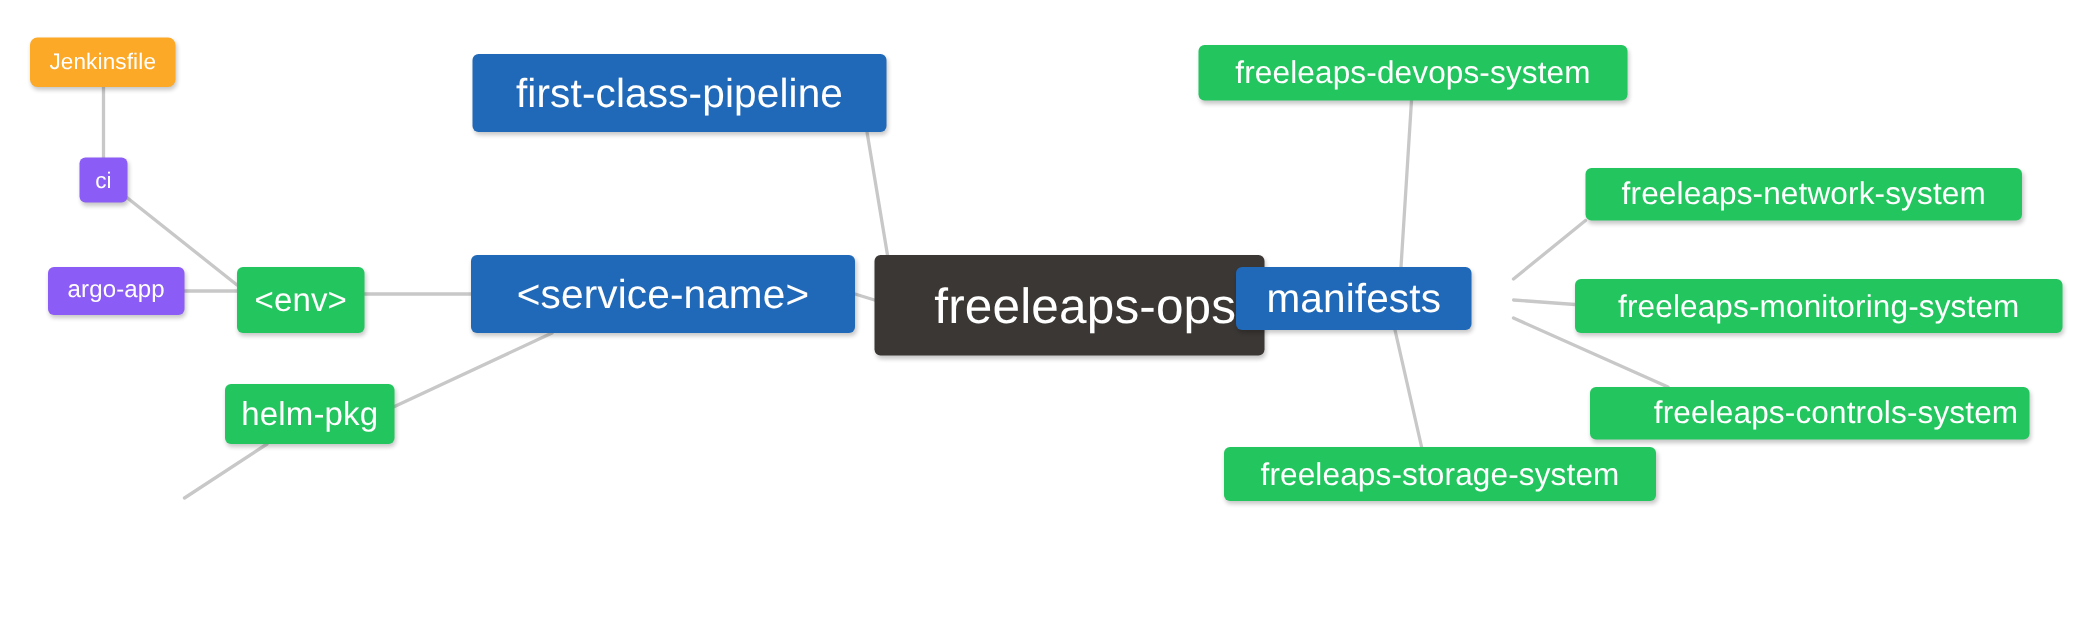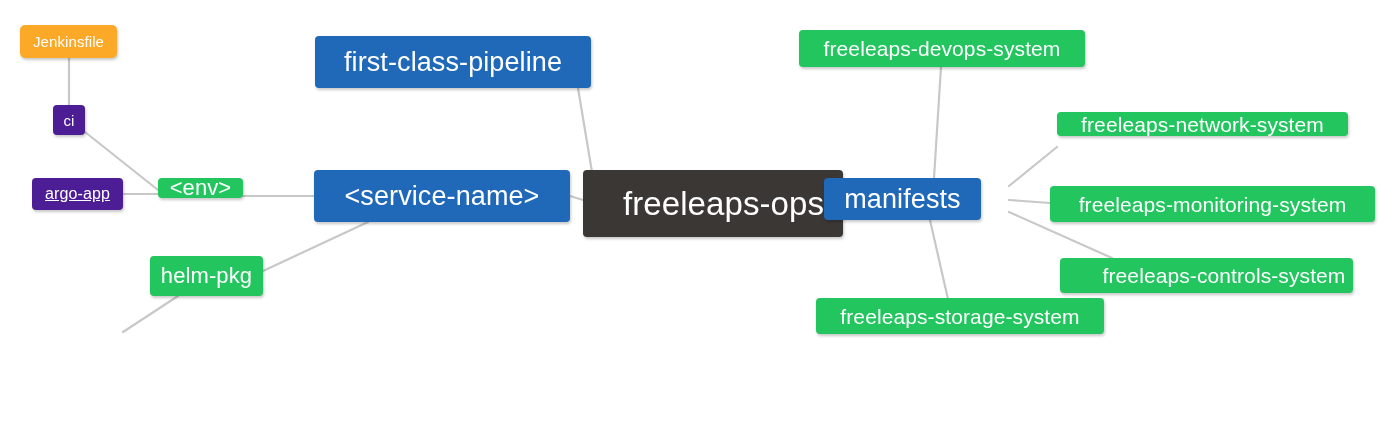--- a/index.html
+++ b/index.html
@@ -51,21 +51,21 @@
   .n-blue {
     background: #2068b8;
   }
   .n-green {
     background: #22c55e;
   }
   .n-orange {
     background: #fba927;
   }
   .n-red {
-    background: #4c1d95;
+    background: #8b5cf6;
   }
 </style>
 </head>
 <body>
 
 <div id="mindmap">
 
   <svg id="edges" width="1390" height="421" viewBox="0 0 1390 421">
     <g fill="none" stroke="#c8c8c8" stroke-width="2.2" stroke-linecap="round">
 
@@ -104,50 +104,50 @@
   </div>
 
   <div class="node n-blue" style="left:315px; top:36px; width:276px; height:52px; font-size:27px;">
     <span>first-class-pipeline</span>
   </div>
 
   <div class="node n-blue" style="left:314px; top:170px; width:256px; height:52px; font-size:27px;">
     <span>&lt;service-name&gt;</span>
   </div>
 
-  <div class="node n-green" style="left:158px; top:178px; width:85px; height:20px; font-size:22px;">
+  <div class="node n-green" style="left:158px; top:178px; width:85px; height:44px; font-size:22px;">
     <span>&lt;env&gt;</span>
   </div>
 
   <div class="node n-red" style="left:53px; top:105px; width:32px; height:30px; font-size:15px;">
     <span>ci</span>
   </div>
 
   <div class="node n-orange" style="left:20px; top:25px; width:97px; height:33px; font-size:15px; border-radius:5px;">
     <span>Jenkinsfile</span>
   </div>
 
-  <div class="node n-red" style="left:32px; top:178px; width:91px; height:32px; font-size:16px;text-decoration:underline;">
+  <div class="node n-red" style="left:32px; top:178px; width:91px; height:32px; font-size:16px;">
     <span>argo-app</span>
   </div>
 
   <div class="node n-green" style="left:150px; top:256px; width:113px; height:40px; font-size:22px;">
     <span>helm-pkg</span>
   </div>
 
 
   <div class="node n-blue" style="left:824px; top:178px; width:157px; height:42px; font-size:27px;">
     <span>manifests</span>
   </div>
 
   <div class="node n-green" style="left:799px; top:30px; width:286px; height:37px; font-size:21px;">
     <span>freeleaps-devops-system</span>
   </div>
 
-  <div class="node n-green" style="left:1057px; top:112px; width:291px; height:24px; font-size:21px;">
+  <div class="node n-green" style="left:1057px; top:112px; width:291px; height:35px; font-size:21px;">
     <span>freeleaps-network-system</span>
   </div>
 
   <div class="node n-green" style="left:1050px; top:186px; width:325px; height:36px; font-size:21px;">
     <span>freeleaps-monitoring-system</span>
   </div>
 
   <div class="node n-green" style="left:1060px; top:258px; width:293px; height:35px; font-size:21px;padding-left:44px;">
     <span>freeleaps-controls-system</span>
   </div>

